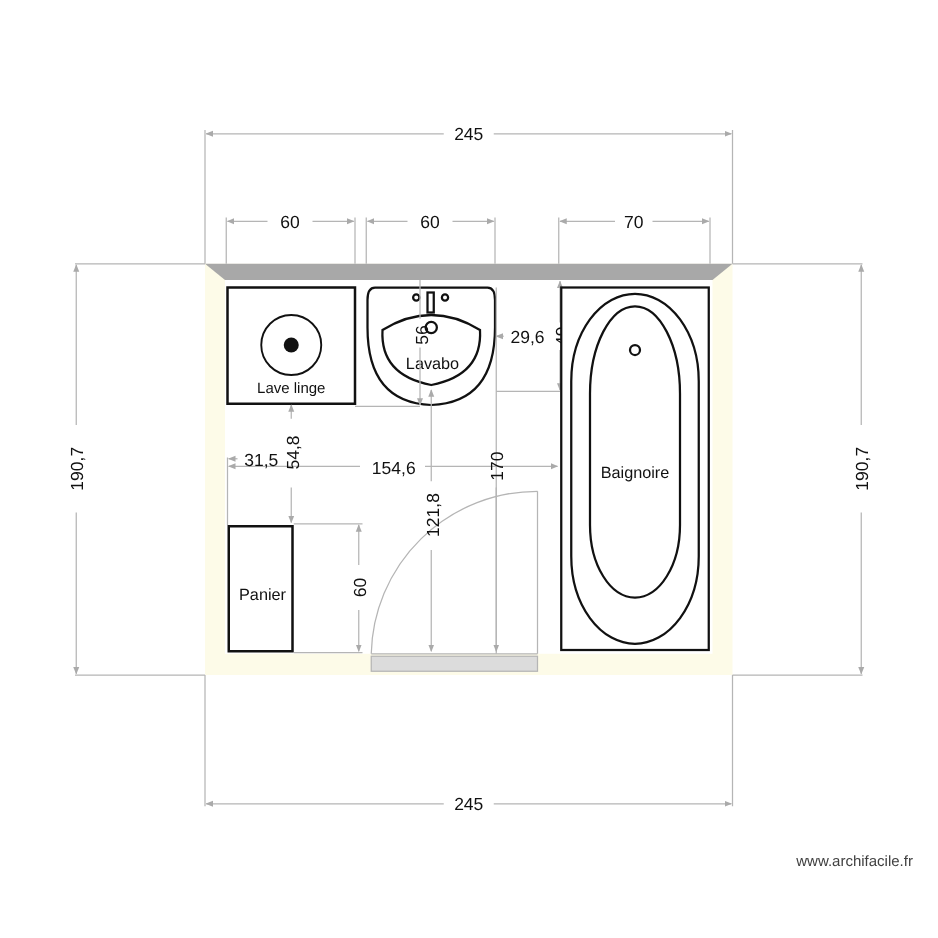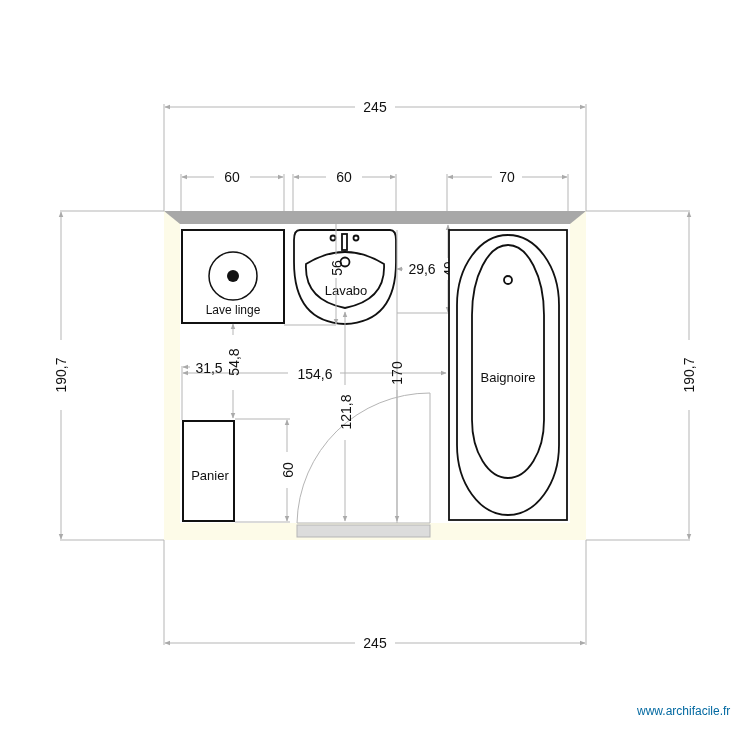--- a/index.html
+++ b/index.html
@@ -1,20 +1,20 @@
 <!DOCTYPE html>
 <html><head>
 <meta charset="utf-8">
 <style>
   html, body { margin:0; padding:0; background:#ffffff; }
   body { width:750px; height:750px; position:relative; overflow:hidden; font-family:"Liberation Sans", sans-serif; }
   svg { position:absolute; left:0; top:0; }
   .dimtext { font-family:"Liberation Sans", sans-serif; font-size:14px; fill:#111; }
   .label { font-family:"Liberation Sans", sans-serif; font-size:12px; fill:#111; }
-  .credit { position:absolute; left:637px; top:704px; font-size:12px; color:#0369a1; font-family:"Liberation Sans", sans-serif; }
+  .credit { position:absolute; left:637px; top:682px; font-size:12px; color:#404040; font-family:"Liberation Sans", sans-serif; }
 </style>
 </head>
 <body>
 
 <svg width="750" height="750" viewBox="0 0 750 750">
   <defs>
     <marker id="arr" viewBox="0 0 10 10" refX="9" refY="5" markerWidth="6" markerHeight="6" orient="auto-start-reverse">
       <path d="M0,1 L10,5 L0,9 z" fill="#aaaaaa"></path>
     </marker>
   </defs>

